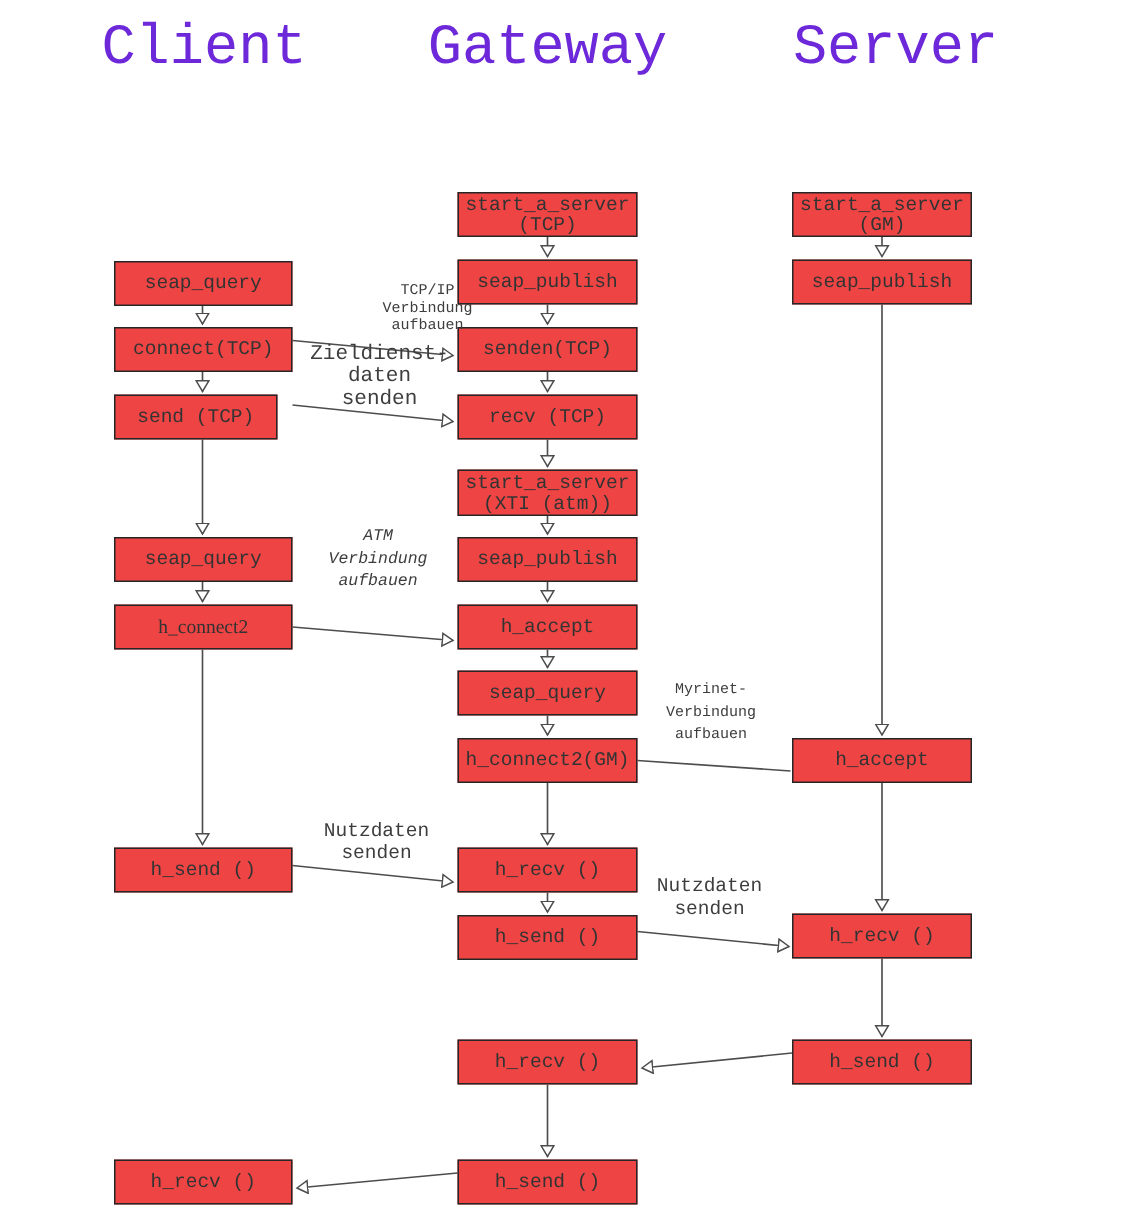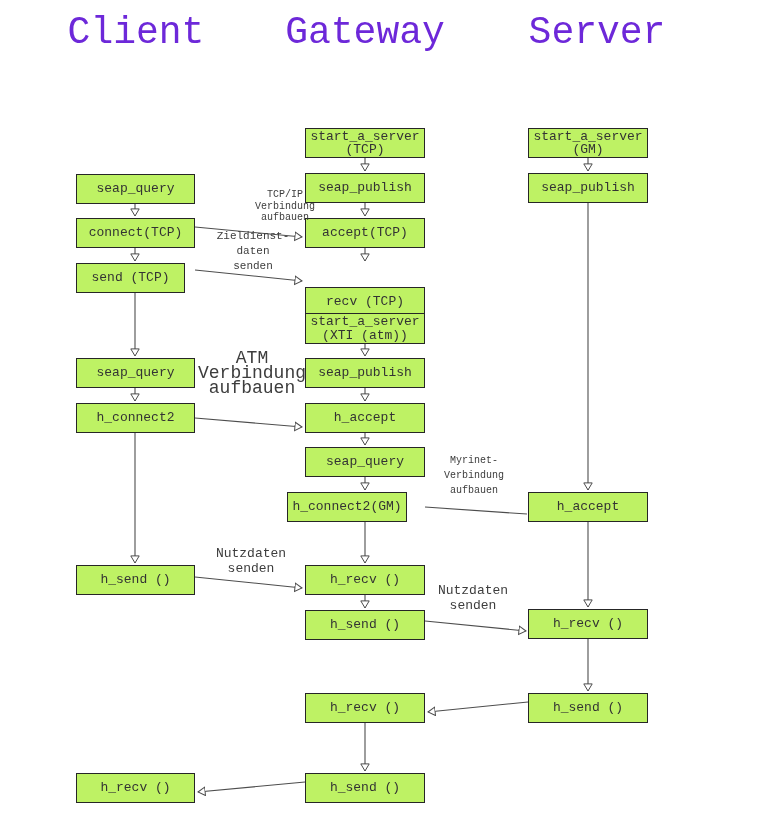--- a/index.html
+++ b/index.html
@@ -2,21 +2,21 @@
 <html><head>
 <meta charset="utf-8">
 <style>
   html,body { margin:0; padding:0; }
   body { width:757px; height:819px; background:#ffffff; position:relative; overflow:hidden;
          font-family:"Liberation Mono","DejaVu Sans Mono",monospace; }
   #stage { position:absolute; left:0; top:0; width:757px; height:819px; }
   .hdr { position:absolute; transform:translateX(-50%); white-space:nowrap;
          font:400 38px/42px "Liberation Mono","DejaVu Sans Mono",monospace;
          color:#6d28d9; }
-  .box { position:absolute; box-sizing:border-box; border:1.5px solid #262626; background:#bef264;
+  .box { position:absolute; box-sizing:border-box; border:1.5px solid #262626; background:#ef4444;
          display:flex; align-items:center; justify-content:center; text-align:center;
          font:400 13px/13.5px "Liberation Mono","DejaVu Sans Mono",monospace;
          color:#333333; white-space:pre-line; overflow:hidden; }
   .edge-label { position:absolute; transform:translateX(-50%); text-align:center;
          white-space:pre-line; color:#3d3d3d;
          font-family:"Liberation Mono","DejaVu Sans Mono",monospace; }
   #connectors { position:absolute; left:0; top:0; }
 </style>
 </head>
 <body>
@@ -60,51 +60,51 @@
         <line x1="195" y1="577" x2="302" y2="588" stroke="#4d4d4d" stroke-width="1.1" marker-end="url(#openhead)"></line>
         <line x1="425" y1="621" x2="526" y2="631" stroke="#4d4d4d" stroke-width="1.1" marker-end="url(#openhead)"></line>
         <line x1="528" y1="702" x2="428" y2="712" stroke="#4d4d4d" stroke-width="1.1" marker-end="url(#openhead)"></line>
         <line x1="305" y1="782" x2="198" y2="792" stroke="#4d4d4d" stroke-width="1.1" marker-end="url(#openhead)"></line>
       </g>
   </svg>
 <div class="box" style="left: 76px; top: 174px; width: 119px; height: 30px;">seap_query</div>
     <div class="box" style="left: 76px; top: 218px; width: 119px; height: 30px;">connect(TCP)</div>
     <div class="box" style="left: 76px; top: 263px; width: 109px; height: 30px;">send (TCP)</div>
     <div class="box" style="left: 76px; top: 358px; width: 119px; height: 30px;">seap_query</div>
-    <div class="box" style="left: 76px; top: 403px; width: 119px; height: 30px;">h_connect2</div>
+    <div class="box" style="left: 76px; top: 403px; width: 119px; height: 30px; font-family: Liberation Serif, serif;">h_connect2</div>
     <div class="box" style="left: 76px; top: 565px; width: 119px; height: 30px;">h_send ()</div>
     <div class="box" style="left: 76px; top: 773px; width: 119px; height: 30px;">h_recv ()</div>
     <div class="box" style="left: 305px; top: 128px; width: 120px; height: 30px;">start_a_server
 (TCP)</div>
     <div class="box" style="left: 305px; top: 173px; width: 120px; height: 30px;">seap_publish</div>
-    <div class="box" style="left: 305px; top: 218px; width: 120px; height: 30px;">accept(TCP)</div>
-    <div class="box" style="left: 305px; top: 263px; width: 120px; height: 30px; margin-top: 24px;">recv (TCP)</div>
+    <div class="box" style="left: 305px; top: 218px; width: 120px; height: 30px;">senden(TCP)</div>
+    <div class="box" style="left: 305px; top: 263px; width: 120px; height: 30px;">recv (TCP)</div>
     <div class="box" style="left: 305px; top: 313px; width: 120px; height: 31px;">start_a_server
 (XTI (atm))</div>
     <div class="box" style="left: 305px; top: 358px; width: 120px; height: 30px;">seap_publish</div>
     <div class="box" style="left: 305px; top: 403px; width: 120px; height: 30px;">h_accept</div>
     <div class="box" style="left: 305px; top: 447px; width: 120px; height: 30px;">seap_query</div>
-    <div class="box" style="left: 287px; top: 492px; width: 120px; height: 30px;">h_connect2(GM)</div>
+    <div class="box" style="left: 305px; top: 492px; width: 120px; height: 30px;">h_connect2(GM)</div>
     <div class="box" style="left: 305px; top: 565px; width: 120px; height: 30px;">h_recv ()</div>
     <div class="box" style="left: 305px; top: 610px; width: 120px; height: 30px;">h_send ()</div>
     <div class="box" style="left: 305px; top: 693px; width: 120px; height: 30px;">h_recv ()</div>
     <div class="box" style="left: 305px; top: 773px; width: 120px; height: 30px;">h_send ()</div>
     <div class="box" style="left: 528px; top: 128px; width: 120px; height: 30px;">start_a_server
 (GM)</div>
     <div class="box" style="left: 528px; top: 173px; width: 120px; height: 30px;">seap_publish</div>
     <div class="box" style="left: 528px; top: 492px; width: 120px; height: 30px;">h_accept</div>
     <div class="box" style="left: 528px; top: 609px; width: 120px; height: 30px;">h_recv ()</div>
     <div class="box" style="left: 528px; top: 693px; width: 120px; height: 30px;">h_send ()</div>
     <div class="edge-label" style="left: 254px; top: 189px; font-size: 10px; line-height: 11.6px; margin-left: 31px;">TCP/IP
 Verbindung
 aufbauen</div>
-    <div class="edge-label" style="left: 253px; top: 229px; font-size: 11px; line-height: 15.08px;">Zieldienst-
+    <div class="edge-label" style="left: 253px; top: 229px; font-size: 14px; line-height: 15.08px;">Zieldienst-
 daten
 senden</div>
-    <div class="edge-label" style="left: 252px; top: 351px; font-size: 18px; line-height: 15.08px;">ATM
+    <div class="edge-label" style="left: 252px; top: 351px; font-size: 11px; line-height: 15.08px; font-style: italic;">ATM
 Verbindung
 aufbauen</div>
     <div class="edge-label" style="left: 474px; top: 453px; font-size: 10px; line-height: 15.08px;">Myrinet-
 Verbindung
 aufbauen</div>
     <div class="edge-label" style="left: 251px; top: 546px; font-size: 13px; line-height: 15.08px;">Nutzdaten
 senden</div>
     <div class="edge-label" style="left: 473px; top: 583px; font-size: 13px; line-height: 15.08px;">Nutzdaten
 senden</div>
   </div>

